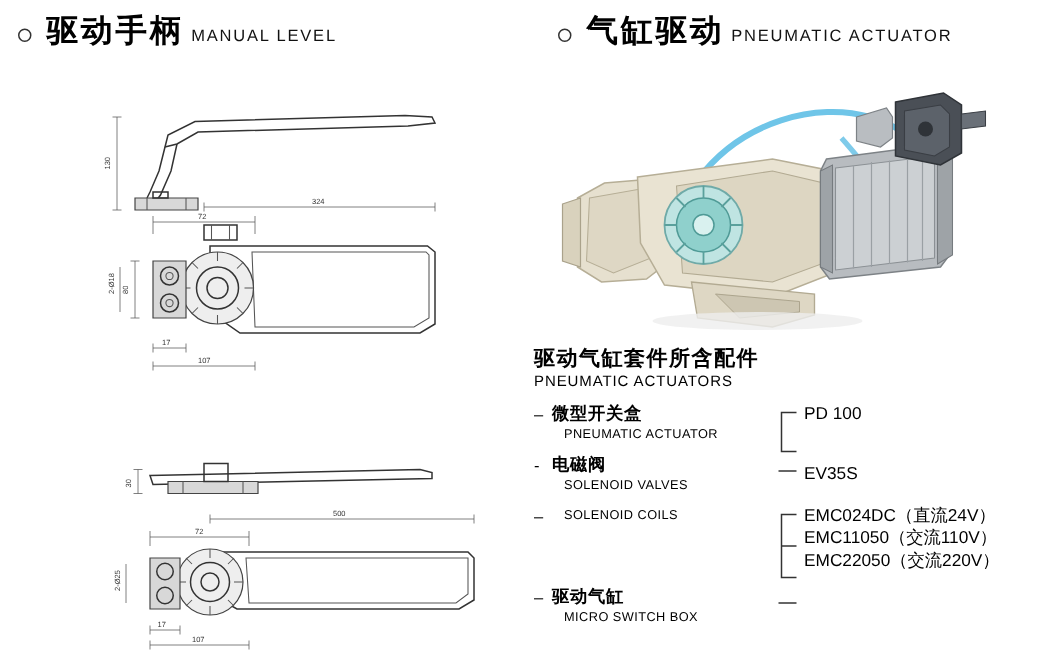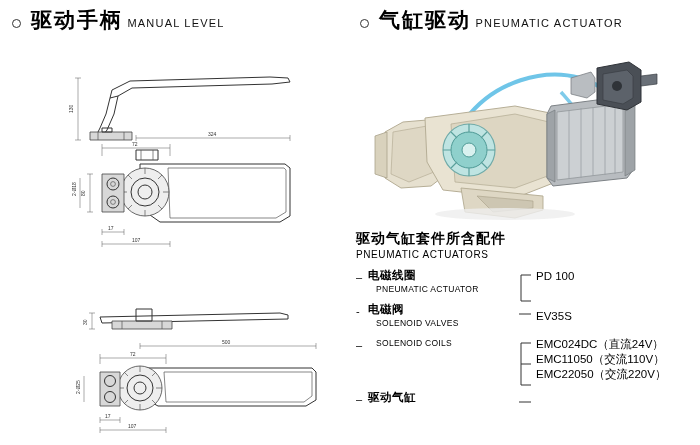--- a/index.html
+++ b/index.html
@@ -273,21 +273,21 @@
 
       <path class="dim" d="M60 80 L126 80"></path>
       <path class="dim" d="M60 77 L60 83 M126 77 L126 83"></path>
       <text class="dimtext" x="88" y="78">107</text>
     </svg>
   </div>
 </div>
 
 <div class="panel" id="right-panel">
 
-  <div class="heading" style="left:10px;">
+  <div class="heading" style="left:22px;">
     <span class="bullet"></span>
     <span class="heading-text">
       <span class="h-cn">气缸驱动</span>
       <span class="h-en">PNEUMATIC ACTUATOR</span>
     </span>
   </div>
 </div>
 
 <div id="actuator-photo">
   <svg width="330" height="160" viewBox="0 0 330 160">
@@ -335,21 +335,21 @@
   </svg>
 </div>
 
 <div id="accessories">
   <div class="acc-title-cn">驱动气缸套件所含配件</div>
   <div class="acc-title-en">PNEUMATIC ACTUATORS</div>
 
   <div class="acc-row">
     <div class="acc-left">
       <span class="acc-dash">–</span>
-      <div class="acc-cn">电磁线圈</div>
+      <div class="acc-cn">微型开关盒</div>
       <div class="acc-en">PNEUMATIC ACTUATOR</div>
     </div>
     <div class="acc-right">
       <span class="brace">
         <svg width="14" height="30" viewBox="0 0 14 30">
             <path d="M13 2 L3 2 L3 28 L13 28" stroke="#333" stroke-width="1" fill="none"></path>
           </svg>
       </span>
       <div class="acc-val">PD 100</div>
     </div>
@@ -386,20 +386,21 @@
       <div class="acc-val">EMC024DC（直流24V）</div>
       <div class="acc-val">EMC11050（交流110V）</div>
       <div class="acc-val">EMC22050（交流220V）</div>
     </div>
   </div>
 
   <div class="acc-row">
     <div class="acc-left">
       <span class="acc-dash">–</span>
       <div class="acc-cn">驱动气缸</div>
+      <div class="acc-en">MICRO SWITCH BOX</div>
     </div>
     <div class="acc-right">
       <span class="brace">
         <svg width="14" height="14" viewBox="0 0 14 14">
             <path d="M13 7 L1 7" stroke="#333" stroke-width="1" fill="none"></path>
           </svg>
       </span>
     </div>
   </div>
 </div>

